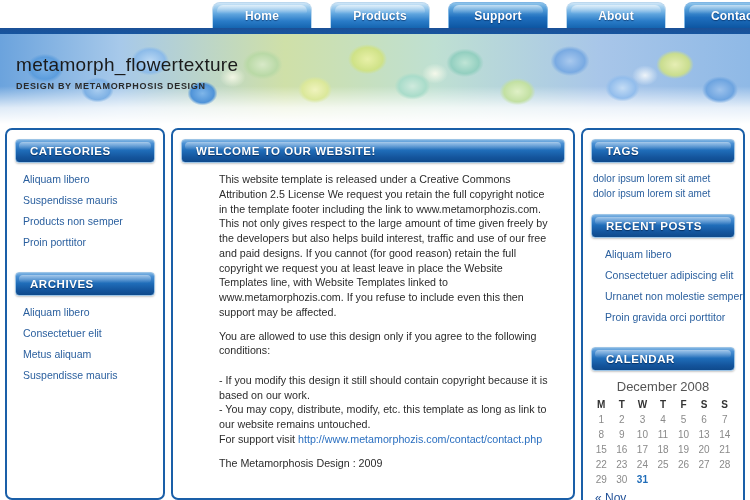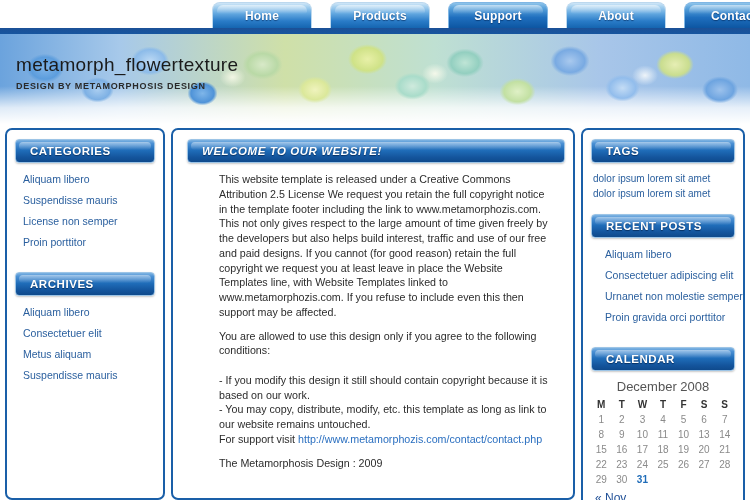--- a/index.html
+++ b/index.html
@@ -161,21 +161,21 @@
     box-shadow: 0 1px 2px rgba(0,0,0,.22);
   }
   .pill::after {
     content: "";
     position: absolute;
     left: 3px; right: 3px; top: 2px; height: 8px;
     border-radius: 10px;
     background: linear-gradient(to bottom, rgba(255,255,255,.45), rgba(255,255,255,0));
     pointer-events: none;
   }
-  .pill.wide { margin-left: 14px; margin-right: 8px; font-style: italic; }
+  .pill.wide { margin-left: 8px; margin-right: 8px; }
 
   
   .side-list { padding: 10px 0 6px 16px; }
   .side-list a {
     display: block;
     margin-bottom: 9px;
     font-size: 10.5px;
     color: #2a5f9e;
     text-decoration: none;
     cursor: pointer;
@@ -269,21 +269,21 @@
   <div class="banner-sub">DESIGN BY METAMORPHOSIS DESIGN</div>
 </div>
 
 <div class="columns">
 
   <div class="panel col-left">
     <div class="pill">CATEGORIES</div>
     <div class="side-list">
       <a>Aliquam libero</a>
       <a>Suspendisse mauris</a>
-      <a>License non semper</a>
+      <a>Products non semper</a>
       <a>Proin porttitor</a>
     </div>
     <div class="pill">ARCHIVES</div>
     <div class="side-list">
       <a>Aliquam libero</a>
       <a>Consectetuer elit</a>
       <a>Metus aliquam</a>
       <a>Suspendisse mauris</a>
     </div>
   </div>

